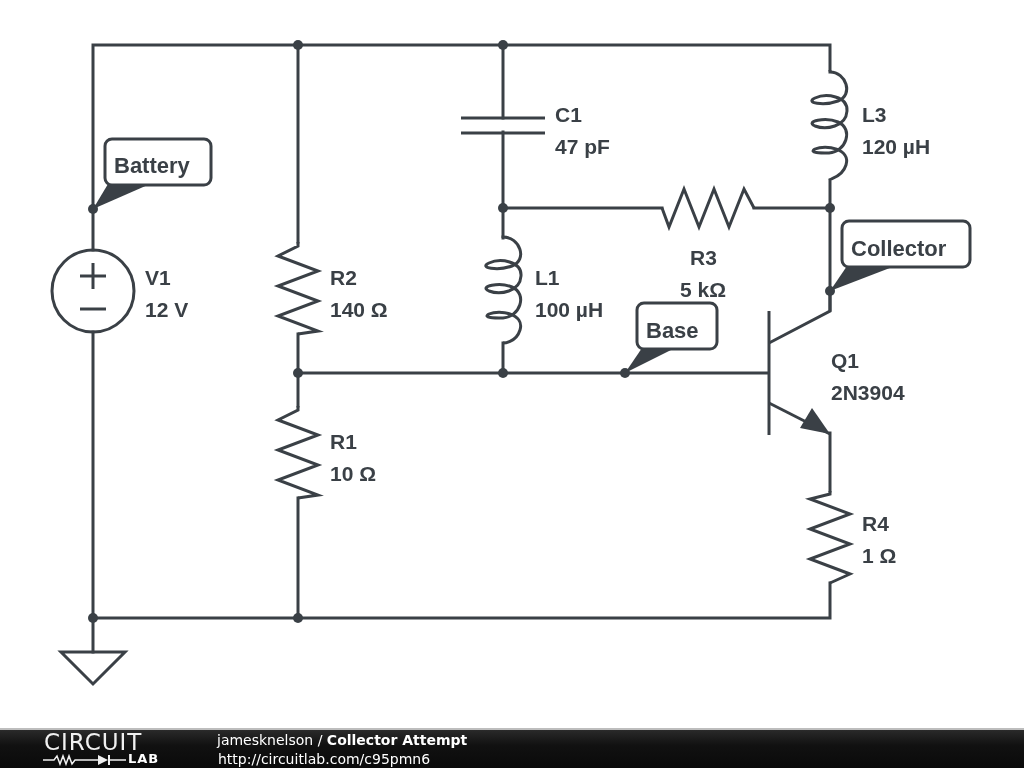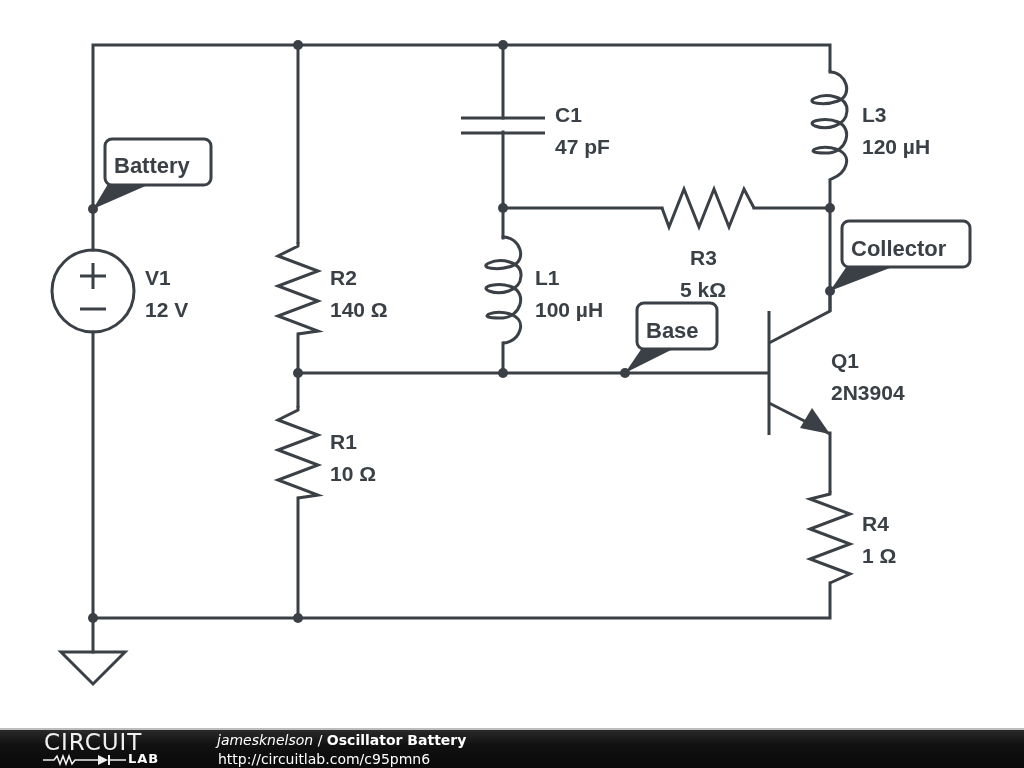--- a/index.html
+++ b/index.html
@@ -11,21 +11,21 @@
   .lbl { fill:#3a4046; font-family:"Liberation Sans", sans-serif; font-weight:bold; font-size:21px; }
   .tag-box { fill:#ffffff; stroke:#3a4046; stroke-width:3; }
   .tag-ptr { fill:#3a4046; }
   .tag-txt { fill:#3a4046; font-family:"Liberation Sans", sans-serif; font-weight:bold; font-size:22px; }
   #footer { position:absolute; left:0; top:728px; width:1024px; height:40px; background:linear-gradient(#2a2a2a,#111111 40%,#0a0a0a); border-top:2px solid #bdbdbd; box-sizing:border-box; }
   .logo { position:absolute; left:42px; top:1px; width:135px; height:52px; }
   .logo-top { position:absolute; left:2px; top:0px; color:#f0f0f0; font-family:"DejaVu Sans", sans-serif; font-size:23px; font-weight:normal; letter-spacing:1px; line-height:22px; }
   .logo-bottom { position:absolute; left:0; top:22px; width:135px; height:14px; }
   .logo-lab { position:absolute; left:86px; top:20px; color:#ffffff; font-family:"DejaVu Sans", sans-serif; font-weight:bold; font-size:13px; line-height:16px; letter-spacing:1px; }
   .footer-line1 { position:absolute; left:217px; top:1px; color:#ffffff; font-family:"DejaVu Sans", sans-serif; font-size:14px; line-height:18px; white-space:nowrap; }
-  .footer-user { font-style:italic; }
+  .footer-user { }
   .footer-title { font-weight:bold; }
   .footer-url { position:absolute; left:218px; top:20px; color:#ffffff; font-family:"DejaVu Sans", sans-serif; font-size:14px; line-height:18px; white-space:nowrap; }
 </style>
 </head>
 <body>
 
 <svg id="schematic" viewBox="0 0 1024 728" xmlns="http://www.w3.org/2000/svg">
 
   <g>
     <polyline class="wire" points="93,250 93,45 830,45 830,70"></polyline>
@@ -151,16 +151,16 @@
     <div class="logo-top">CIRCUIT</div>
     <svg class="logo-bottom" viewBox="0 0 135 14">
       <polyline points="1,7 12,7 15,3 18,11 21,3 24,11 27,3 30,11 33,7 56,7" fill="none" stroke="#f0f0f0" stroke-width="1.5"></polyline>
       <polygon points="56,2 56,12 66,7" fill="#f0f0f0"></polygon>
       <line x1="67" y1="2" x2="67" y2="12" stroke="#f0f0f0" stroke-width="2"></line>
       <line x1="67" y1="7" x2="84" y2="7" stroke="#f0f0f0" stroke-width="1.5"></line>
     </svg>
     <div class="logo-lab">LAB</div>
   </div>
   <div class="footer-line1">
-    <span class="footer-user">jamesknelson</span><span> / </span><span class="footer-title">Oscillator Battery</span>
+    <span class="footer-user">jamesknelson</span><span> / </span><span class="footer-title">Collector Attempt</span>
   </div>
   <div class="footer-url">http://circuitlab.com/c95pmn6</div>
 </div>
 
 </body></html>

